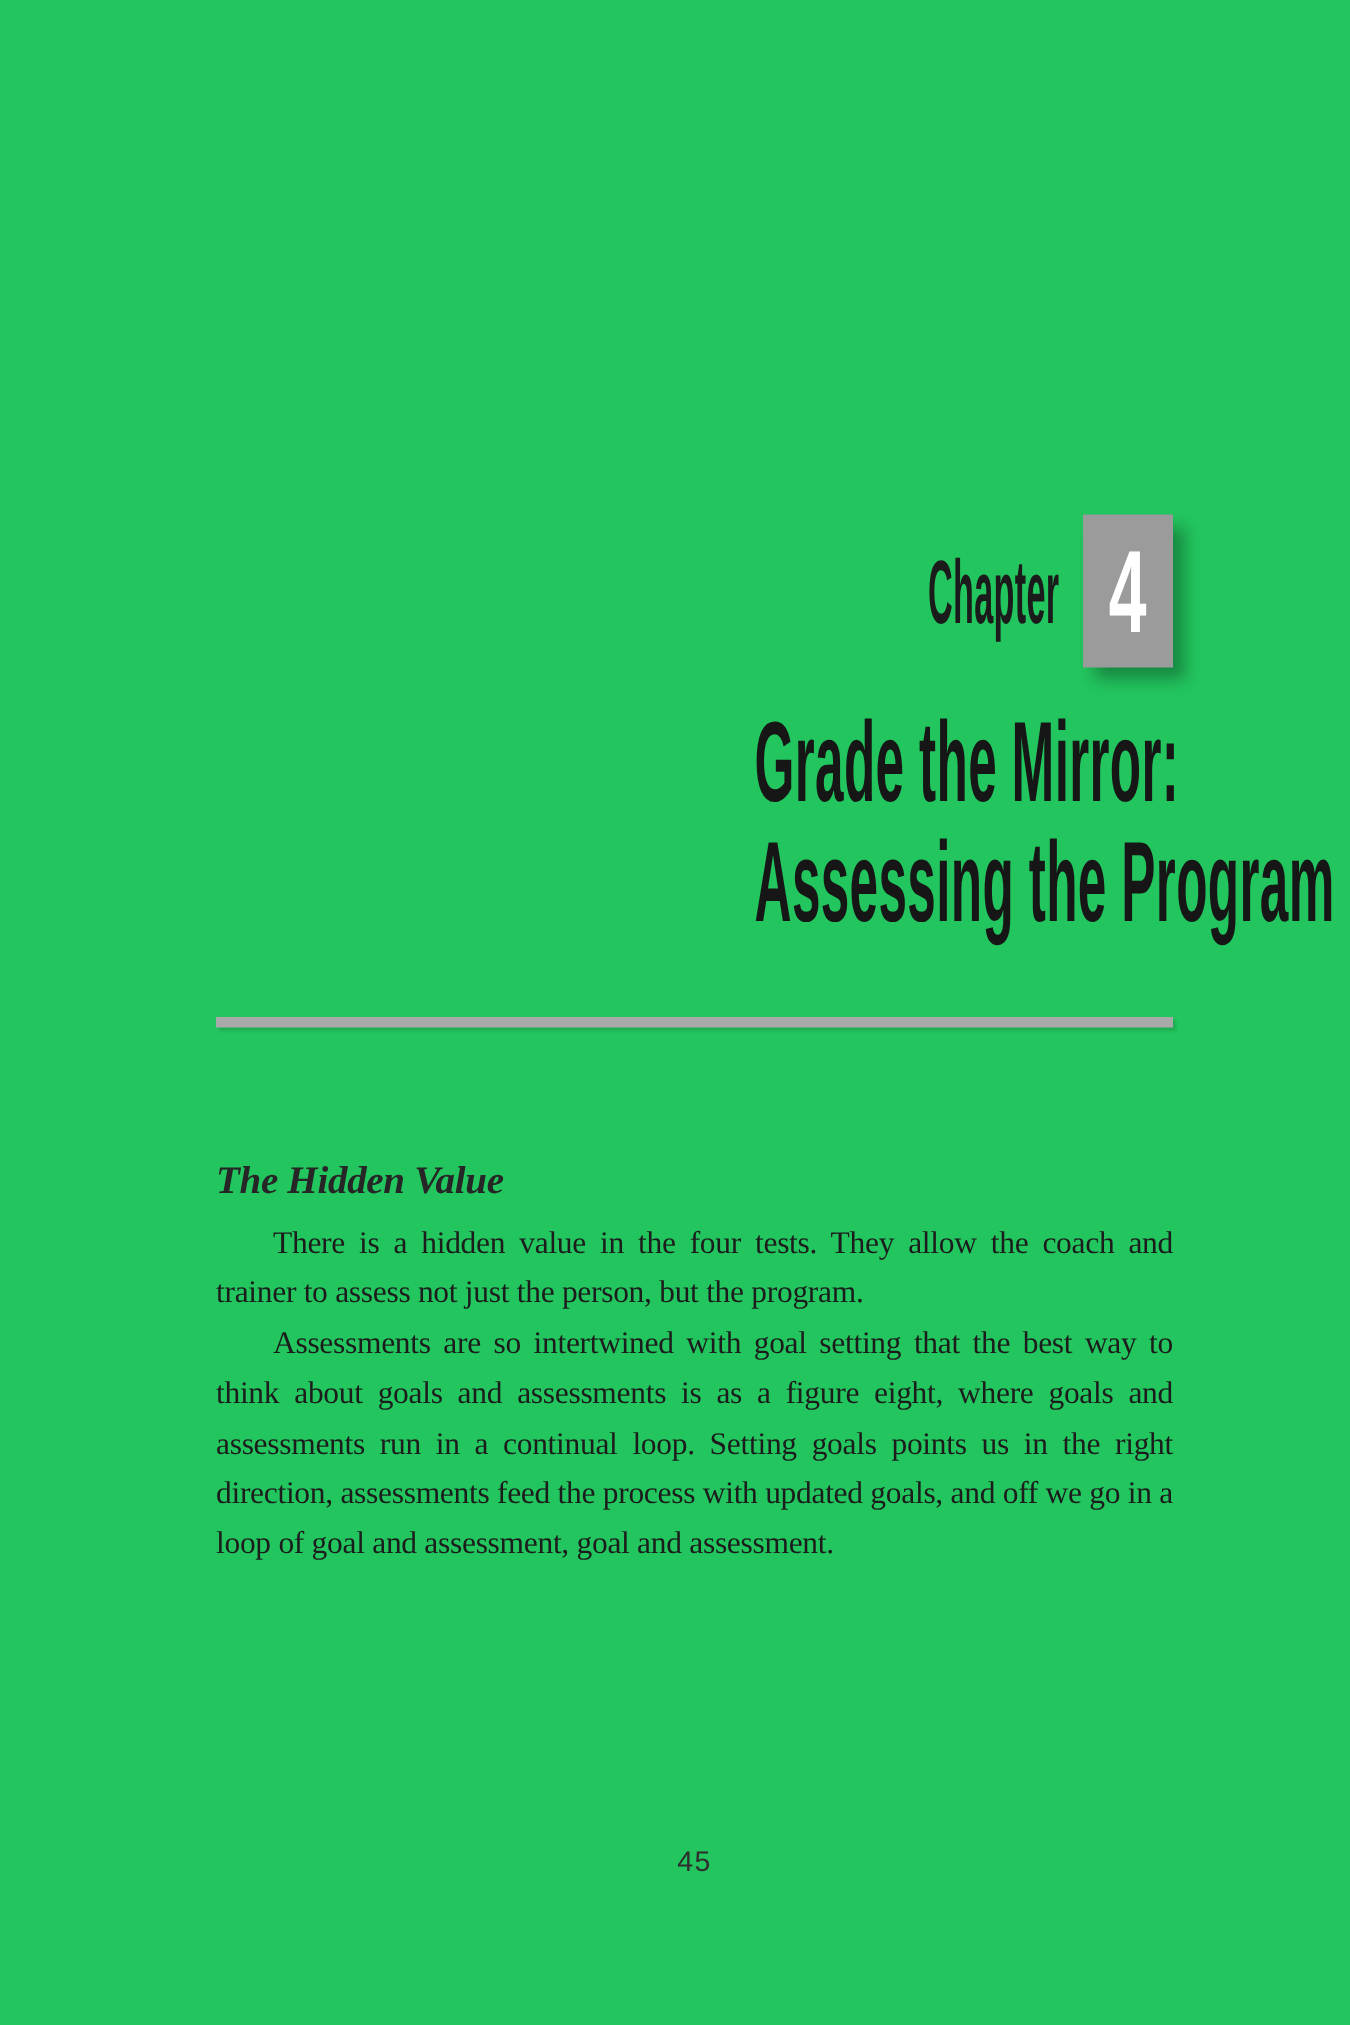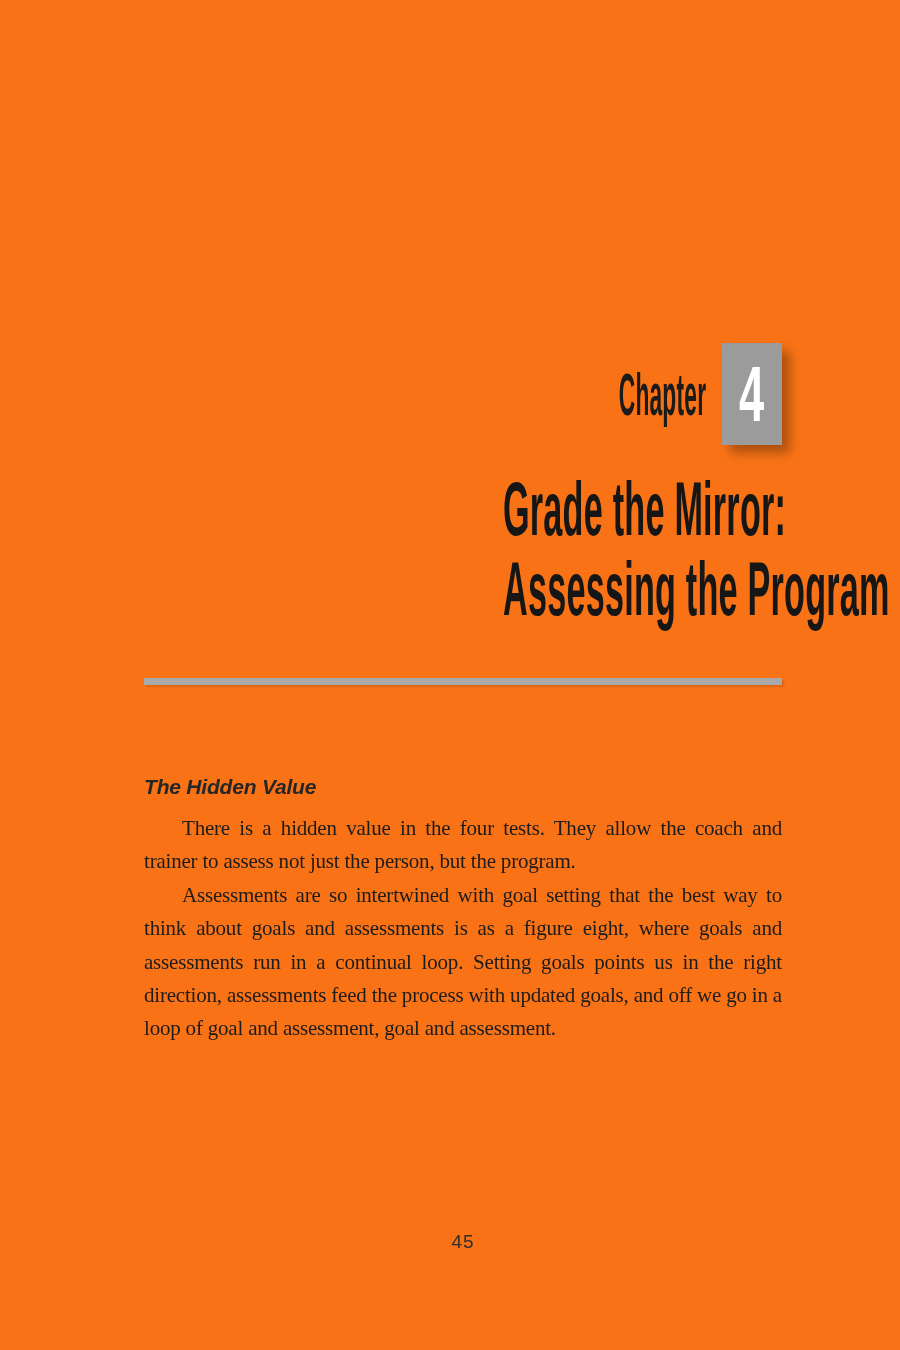--- a/index.html
+++ b/index.html
@@ -4,21 +4,21 @@
 <style>
   html, body {
     margin: 0;
     padding: 0;
     background: #ffffff;
   }
   .page {
     position: relative;
     width: 900px;
     height: 1350px;
-    background: #f97316;
+    background: #22c55e;
     overflow: hidden;
     font-family: "Liberation Serif", serif;
   }
 
   
   .chapter-word {
     position: absolute;
     top: 365px;
     right: 194px;
     font-family: "Liberation Sans", sans-serif;
@@ -82,24 +82,24 @@
     height: 7px;
     background: #a9a9a9;
     box-shadow: 2px 2px 2px rgba(0,0,0,0.12);
   }
 
   
   .section-heading {
     position: absolute;
     left: 144px;
     top: 772px;
-    font-family: Liberation Sans, sans-serif;
+    font-family: Liberation Serif, serif;
     font-style: italic;
     font-weight: 700;
-    font-size: 21px;
+    font-size: 26px;
     line-height: 30px;
     color: #262626;
     letter-spacing: -0.2px;
   }
 
   
   .body-text {
     position: absolute;
     left: 144px;
     top: 812px;

